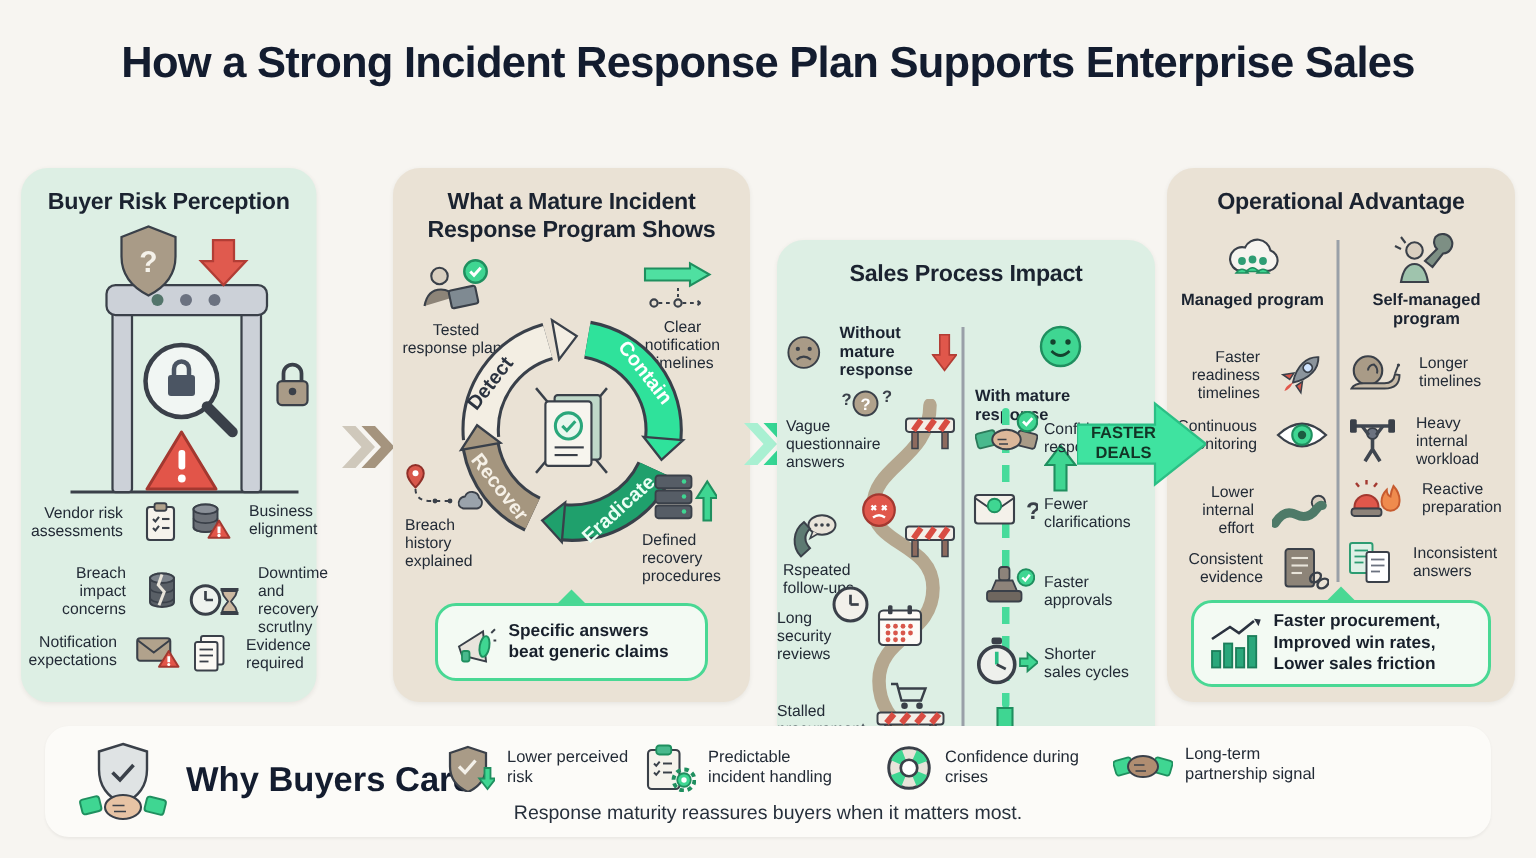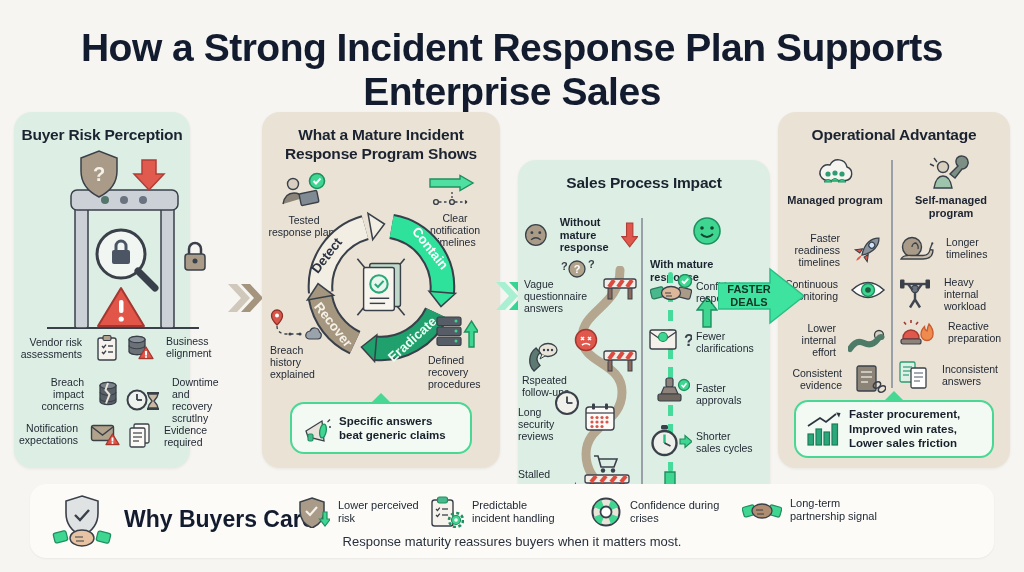--- a/index.html
+++ b/index.html
@@ -1,20 +1,20 @@
 <!DOCTYPE html>
 <html><head>
 <meta charset="utf-8">
 <style>
   html,body{margin:0;padding:0;background:#f7f5f1;}
   .canvas{position:relative;width:1024px;height:572px;background:#f7f5f1;
     font-family:"Liberation Sans",sans-serif;color:#222a35;overflow:hidden;}
   .abs{position:absolute;}
   .title{position:absolute;left:0;top:26px;width:100%;text-align:center;
-    font-size:39px;font-weight:800;color:#131c2f;letter-spacing:-0.5px;}
+    font-size:29px;font-weight:800;color:#131c2f;letter-spacing:-0.5px;}
   .subtitle{position:absolute;left:0;top:70px;width:100%;text-align:center;
     font-size:14.5px;color:#2b3442;}
   .panel{position:absolute;top:112px;height:356px;border-radius:18px;
     box-shadow:0 1px 3px rgba(60,60,50,.08);}
   .mint{background:#ddefe4;}
   .beige{background:#eae2d5;}
   .ptitle{position:absolute;top:14px;left:0;width:100%;text-align:center;
     font-size:15.5px;font-weight:bold;color:#1b2330;letter-spacing:-.2px;line-height:1.2;}
   .lbl{font-size:10.5px;line-height:1.15;color:#232b36;}
   .ra{text-align:right;}
@@ -43,21 +43,21 @@
   .colhead{font-size:11px;font-weight:bold;line-height:1.15;color:#1b2330;}
   svg{display:block;}
 </style>
 </head>
 <body>
 
 <div class="canvas">
 
   <div class="title">How a Strong Incident Response Plan Supports Enterprise Sales</div>
 
-  <section class="panel mint" style="left:14px;width:176px;">
+  <section class="panel mint" style="left:14px;width:197px;">
     <div class="ptitle">Buyer Risk Perception</div>
 
     <svg class="abs" style="left:19px;top:38px;" width="180" height="185" viewBox="0 0 180 185">
       <line x1="14" y1="178" x2="166" y2="178" stroke="#3a4049" stroke-width="2"></line>
       <rect x="42" y="52" width="13" height="126" rx="2" fill="#ccd1d8" stroke="#3a4049" stroke-width="1.5"></rect>
       <rect x="128" y="52" width="13" height="126" rx="2" fill="#ccd1d8" stroke="#3a4049" stroke-width="1.5"></rect>
       <rect x="38" y="40" width="107" height="20" rx="6" fill="#ccd1d8" stroke="#3a4049" stroke-width="1.5"></rect>
       <circle cx="72" cy="50" r="4" fill="#53756b"></circle>
         <circle cx="91" cy="50" r="4" fill="#6b7280"></circle>
         <circle cx="110" cy="50" r="4" fill="#6b7280"></circle>

